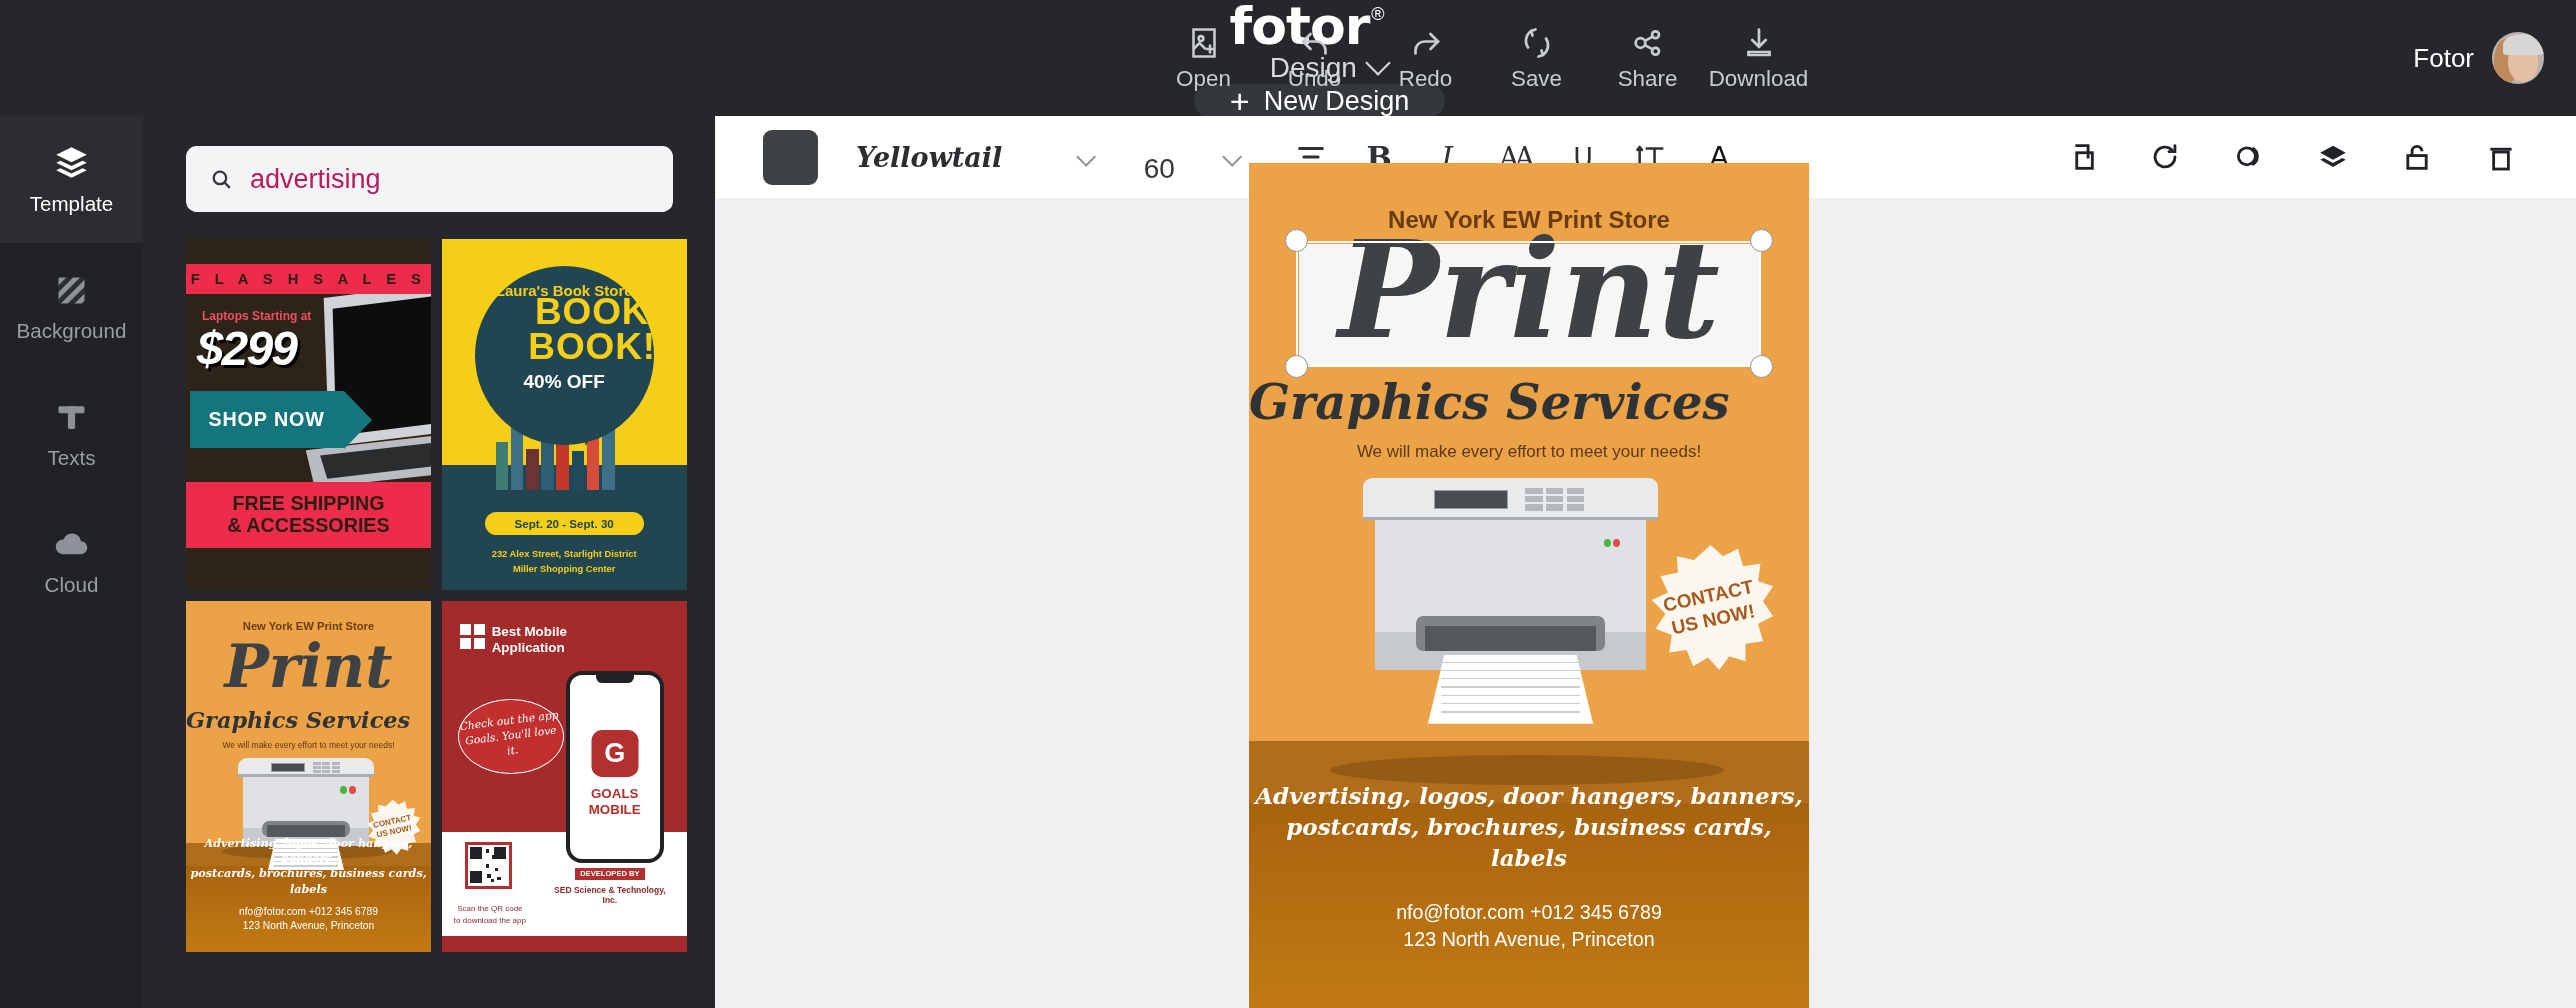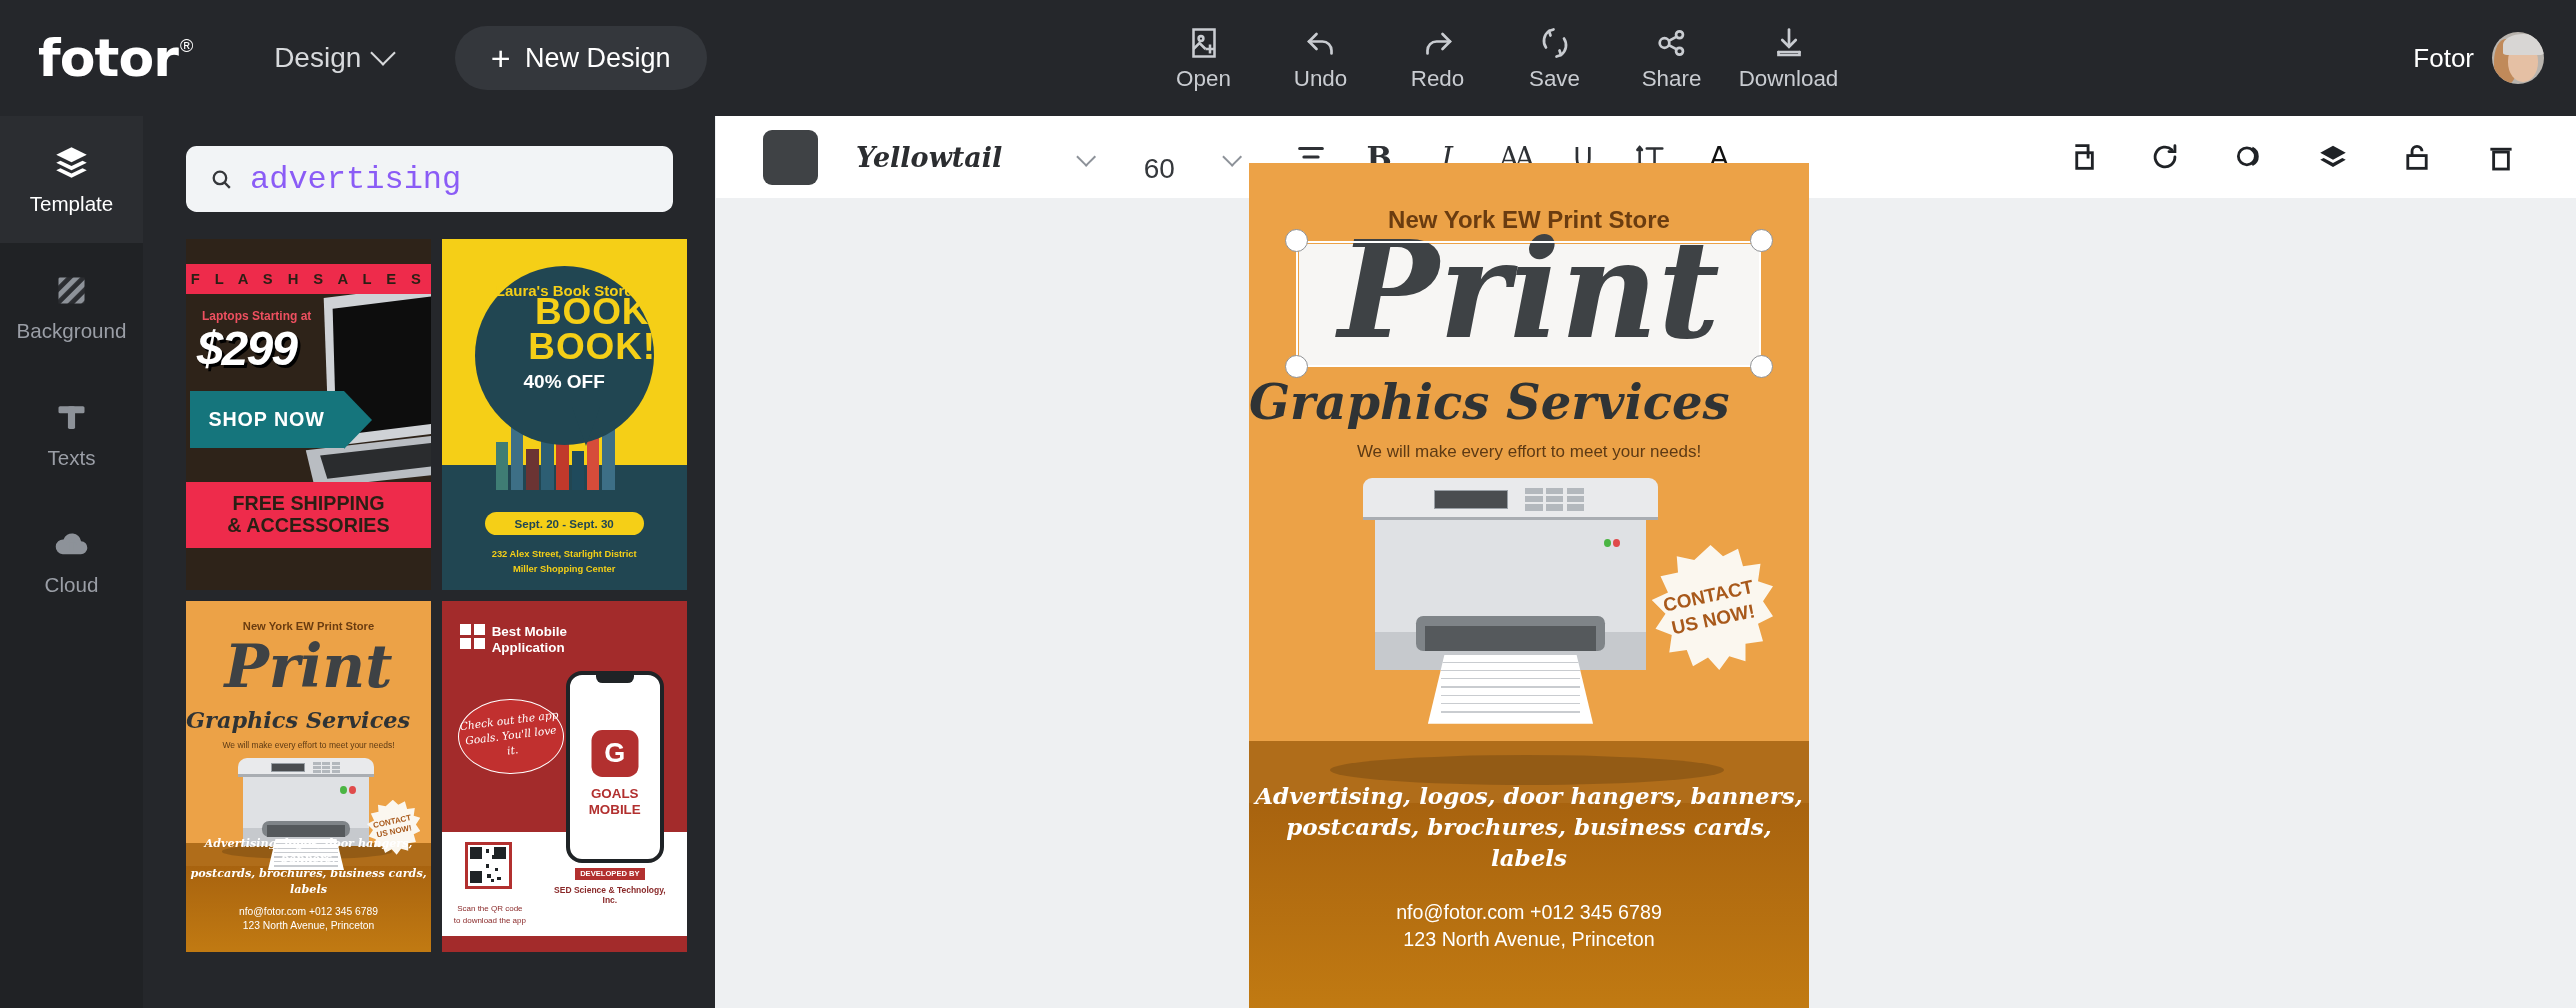--- a/index.html
+++ b/index.html
@@ -7,41 +7,41 @@
     width: 2576px; height: 1009px;
     font-family: "Liberation Sans", sans-serif;
     background: #eef0f2;
     overflow: hidden;
   }
   #app { position: relative; width: 2576px; height: 1009px; }
 
   
   .topbar {
     position: absolute; left: 0; top: 0; width: 2576px; height: 116px;
-    background: #25272b; display: flex; align-items: center;
+    background: #25272b; display: flex; align-items: center; flex-direction: column;
   }
   .logo-wrap { display: flex; align-items: flex-start; margin-left: 38px; }
   .logo-text {
     font-family: "DejaVu Sans", sans-serif; font-weight: 700;
     font-size: 52px; color: #ffffff; letter-spacing: -0.9px; line-height: 1;
   }
   .logo-reg { font-size: 18px; color: #ffffff; margin-top: 3.6px; margin-left: 1.8px; }
   .design-menu {
     display: flex; align-items: center; gap: 12.5px; margin-left: 81px;
     color: #d7d9dc; font-size: 28px;
   }
   .chev { width: 18px; height: 18px; border-right: 2.7px solid currentColor; border-bottom: 2.7px solid currentColor; transform: rotate(45deg) translate(-3.6px,-3.6px); }
   .newdesign {
     margin-left: 63px; height: 64px; padding: 0 36px; border-radius: 32px;
     background: #34373c; color: #fff; font-size: 27px;
     display: flex; align-items: center; gap: 14.3px; cursor: pointer;
   }
   .plus { font-size: 34px; font-weight: 300; line-height: 1; }
 
-  .top-actions { position: absolute; left: 1149px; top: 0; height: 117px; display: flex; align-items: center; gap: 8px; }
+  .top-actions { position: absolute; left: 1149px; top: 0; height: 117px; display: flex; align-items: center; gap: 2px; }
   .taction { width: 109px; display: flex; flex-direction: column; align-items: center; gap: 5.4px; cursor: pointer; }
   .taction svg { width: 36px; height: 36px; display: block; }
   .taction .lbl { color: #c9ccd1; font-size: 22.4px; }
 
   .user { position: absolute; right: 32px; top: 0; height: 116px; display: flex; align-items: center; gap: 18px; cursor: pointer; }
   .user .uname { color: #fff; font-size: 26px; }
   .avatar { width: 52px; height: 52px; border-radius: 50%; overflow: hidden; background: #b9b4ae; position: relative; }
   .avatar .hair { position: absolute; left: 1.8px; top: 7.2px; width: 23px; height: 45px; background: #c08a5a; border-radius: 50% 20% 40% 40%; }
   .avatar .face { position: absolute; left: 16px; top: 10.7px; width: 30px; height: 39px; background: #e5c0a4; border-radius: 46% 46% 50% 50%; }
   .avatar .cap  { position: absolute; left: 10.7px; top: 1.8px; width: 41px; height: 21.5px; background: #d8d6d4; border-radius: 50% 50% 10% 10%; }
@@ -55,21 +55,21 @@
   .rail-item svg { width: 39px; height: 39px; }
 
   
   .panel { position: absolute; left: 143px; top: 116px; width: 572px; height: 893px; background: #25272b; overflow: hidden; }
   .panel-title { color: #fff; font-size: 28px; margin: 32px 0 0 43px; }
   .search {
     margin: 30px 0 0 43px; width: 487px; height: 66px; background: #f2f4f6; border-radius: 10.7px;
     display: flex; align-items: center; padding: 0 23px; gap: 16px; cursor: text;
   }
   .search svg { width: 25px; height: 25px; flex: none; }
-  .search .val { color: #8b5cf6; font-size: 32px; font-family: Liberation Mono, monospace; }
+  .search .val { color: #be185d; font-size: 27px; }
   .thumbs { margin: 27px 0 0 43px; width: 501px; display: flex; flex-wrap: wrap; gap: 10.7px; }
   .thumb { width: 245px; height: 351px; background: #fff; overflow: hidden; position: relative; cursor: pointer; }
 
   
   .t1 { background: #2e2319; }
   .t1 .band-red { position: absolute; left: 0; width: 100%; background: #ee2b4b; }
   .t1 .b1 { top: 25px; height: 30px; display: flex; align-items: center; justify-content: center; }
   .t1 .b1 span { color: #2b1f14; font-size: 14.8px; font-weight: 700; letter-spacing: 5.4px; }
   .t1 .lap { position: absolute; right: -18px; top: 41px; width: 179px; height: 224px; }
   .t1 .sub { position: absolute; left: 16px; top: 70px; color: #ee5060; font-size: 12px; font-weight: 700; }

